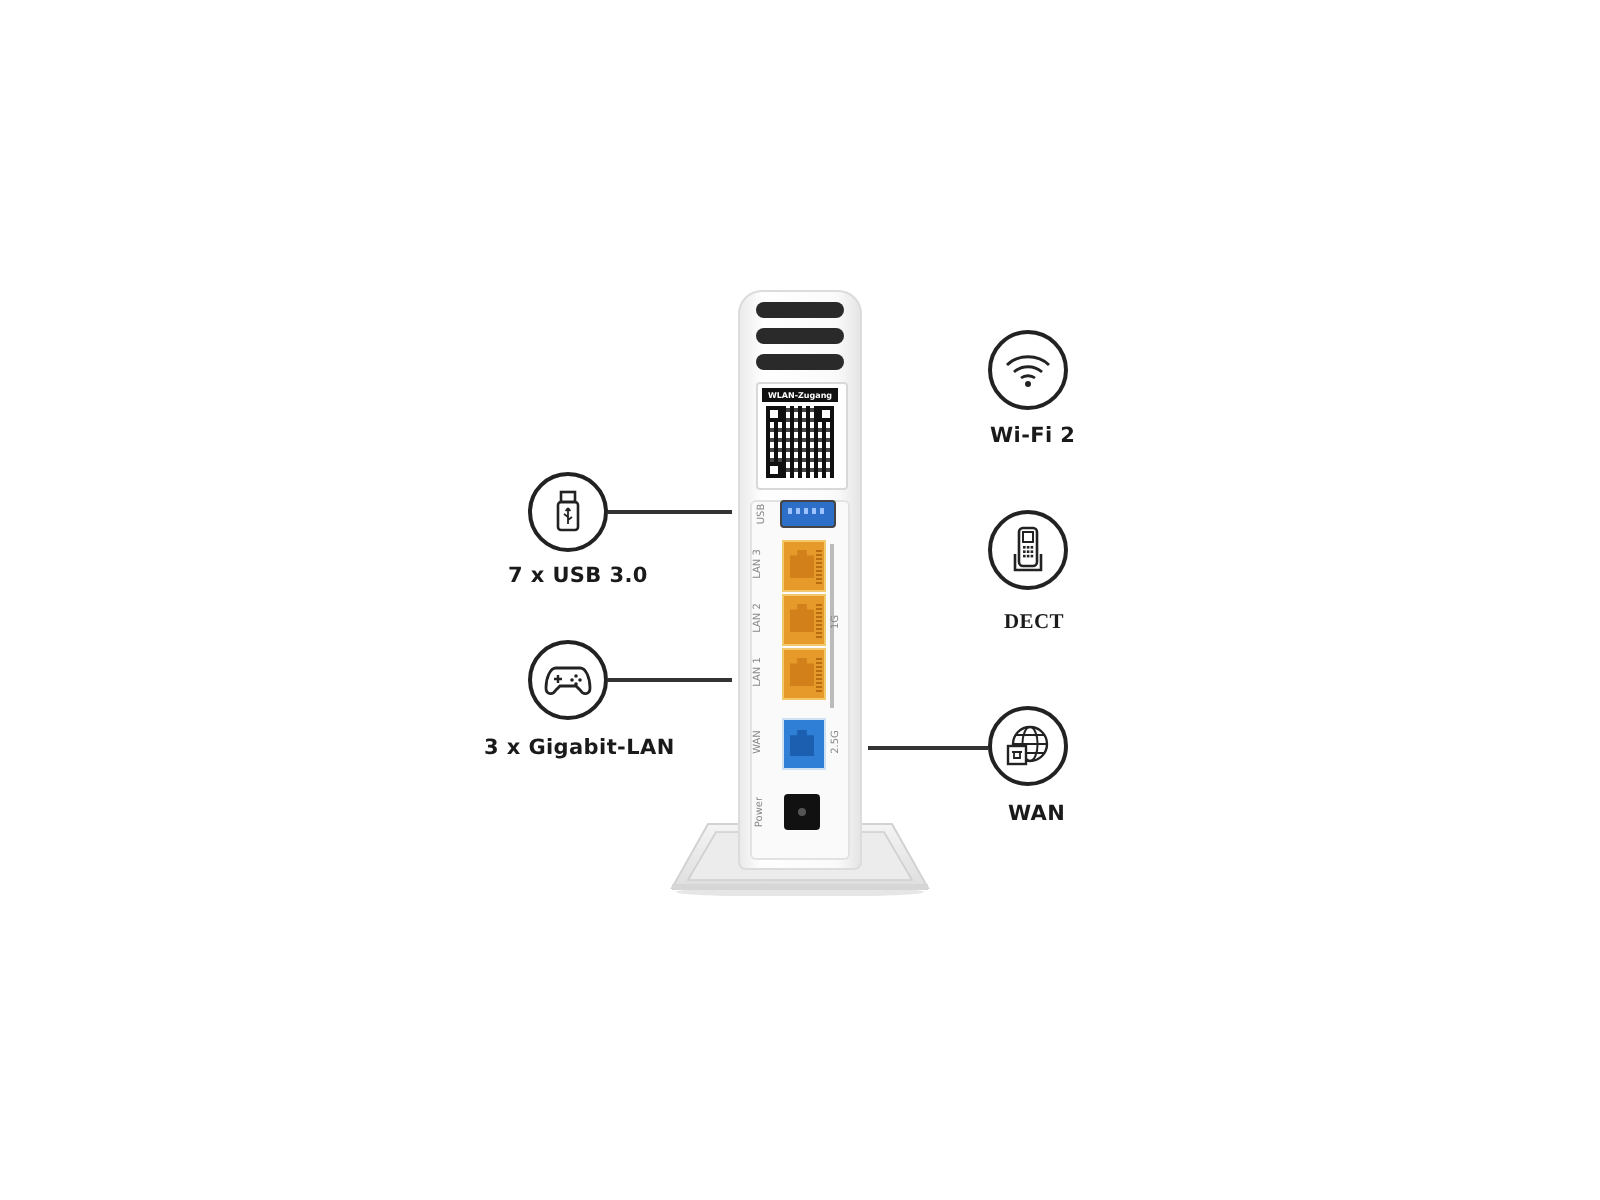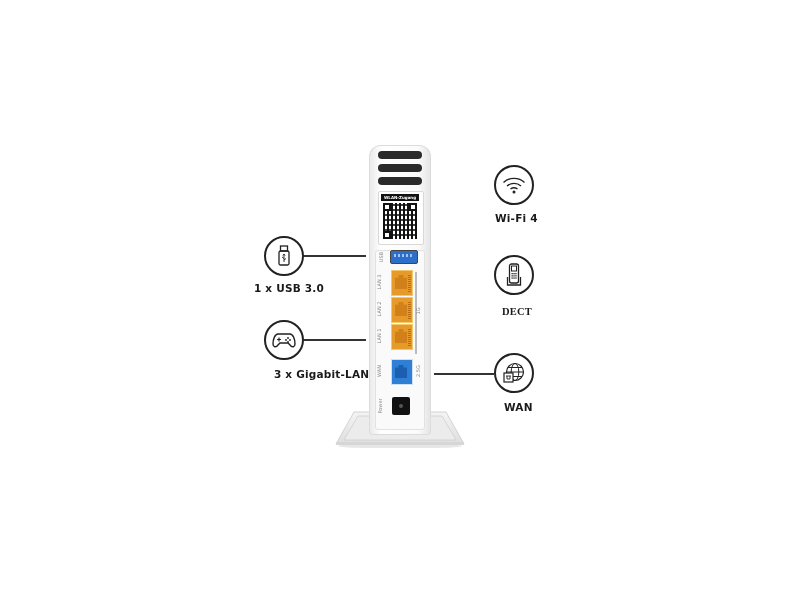--- a/index.html
+++ b/index.html
@@ -156,43 +156,43 @@
 <div class="connector" style="left:304px;top:339px;width:62px;"></div>
 <div class="connector" style="left:434px;top:373px;width:60px;"></div>
 
 <div class="feature-icon" style="left:264px;top:236px;">
   <svg width="20" height="22" viewBox="0 0 20 22">
     <rect x="6.5" y="1" width="7" height="5" fill="none" stroke="#222" stroke-width="1.3"></rect>
     <rect x="5" y="6" width="10" height="14" rx="1.5" fill="none" stroke="#222" stroke-width="1.3"></rect>
     <path d="M10 9 V17 M10 9 L8.8 10.5 M10 9 L11.2 10.5 M10 13.5 L8 12 M10 15 L12 13.5" stroke="#222" stroke-width="0.9" fill="none"></path>
   </svg>
 </div>
-<div class="feature-label" style="left:254px;top:282px;">1 x USB 3.0</div>
+<div class="feature-label" style="left:254px;top:282px;">7 x USB 3.0</div>
 
 <div class="feature-icon" style="left:264px;top:320px;">
   <svg width="24" height="18" viewBox="0 0 24 18">
     <path d="M6 3 H18 C21 3 23 8 23 13 C23 16 20 17 18 14 L16 12 H8 L6 14 C4 17 1 16 1 13 C1 8 3 3 6 3 Z" fill="none" stroke="#222" stroke-width="1.4"></path>
     <path d="M7 6.5 V10.5 M5 8.5 H9" stroke="#222" stroke-width="1.2"></path>
     <circle cx="16" cy="7" r="0.9" fill="#222"></circle>
       <circle cx="18" cy="9" r="0.9" fill="#222"></circle>
     <circle cx="14" cy="9" r="0.9" fill="#222"></circle>
       <circle cx="16" cy="11" r="0.9" fill="#222"></circle>
   </svg>
 </div>
-<div class="feature-label" style="left:242px;top:368px;margin-left:32px;">3 x Gigabit-LAN</div>
+<div class="feature-label" style="left:242px;top:368px;">3 x Gigabit-LAN</div>
 
 <div class="feature-icon" style="left:494px;top:165px;">
   <svg width="24" height="18" viewBox="0 0 24 18">
     <path d="M1.5 6.5 C7 1 17 1 22.5 6.5" fill="none" stroke="#222" stroke-width="1.4"></path>
     <path d="M5 10 C9 6.5 15 6.5 19 10" fill="none" stroke="#222" stroke-width="1.4"></path>
     <path d="M8.5 13 C10.5 11.5 13.5 11.5 15.5 13" fill="none" stroke="#222" stroke-width="1.4"></path>
     <circle cx="12" cy="16" r="1.5" fill="#222"></circle>
   </svg>
 </div>
-<div class="feature-label" style="left:495px;top:212px;">Wi-Fi 4</div>
+<div class="feature-label" style="left:495px;top:212px;">Wi-Fi 2</div>
 
 <div class="feature-icon" style="left:494px;top:255px;">
   <svg width="20" height="24" viewBox="0 0 20 24">
     <rect x="5.5" y="1" width="9" height="19" rx="2" fill="none" stroke="#222" stroke-width="1.3"></rect>
     <rect x="7.5" y="3" width="5" height="5" fill="none" stroke="#222" stroke-width="1"></rect>
     <g fill="#222">
       <rect x="7.5" y="10" width="1.3" height="1.3"></rect>
         <rect x="9.4" y="10" width="1.3" height="1.3"></rect>
         <rect x="11.3" y="10" width="1.3" height="1.3"></rect>
       <rect x="7.5" y="12.2" width="1.3" height="1.3"></rect>

